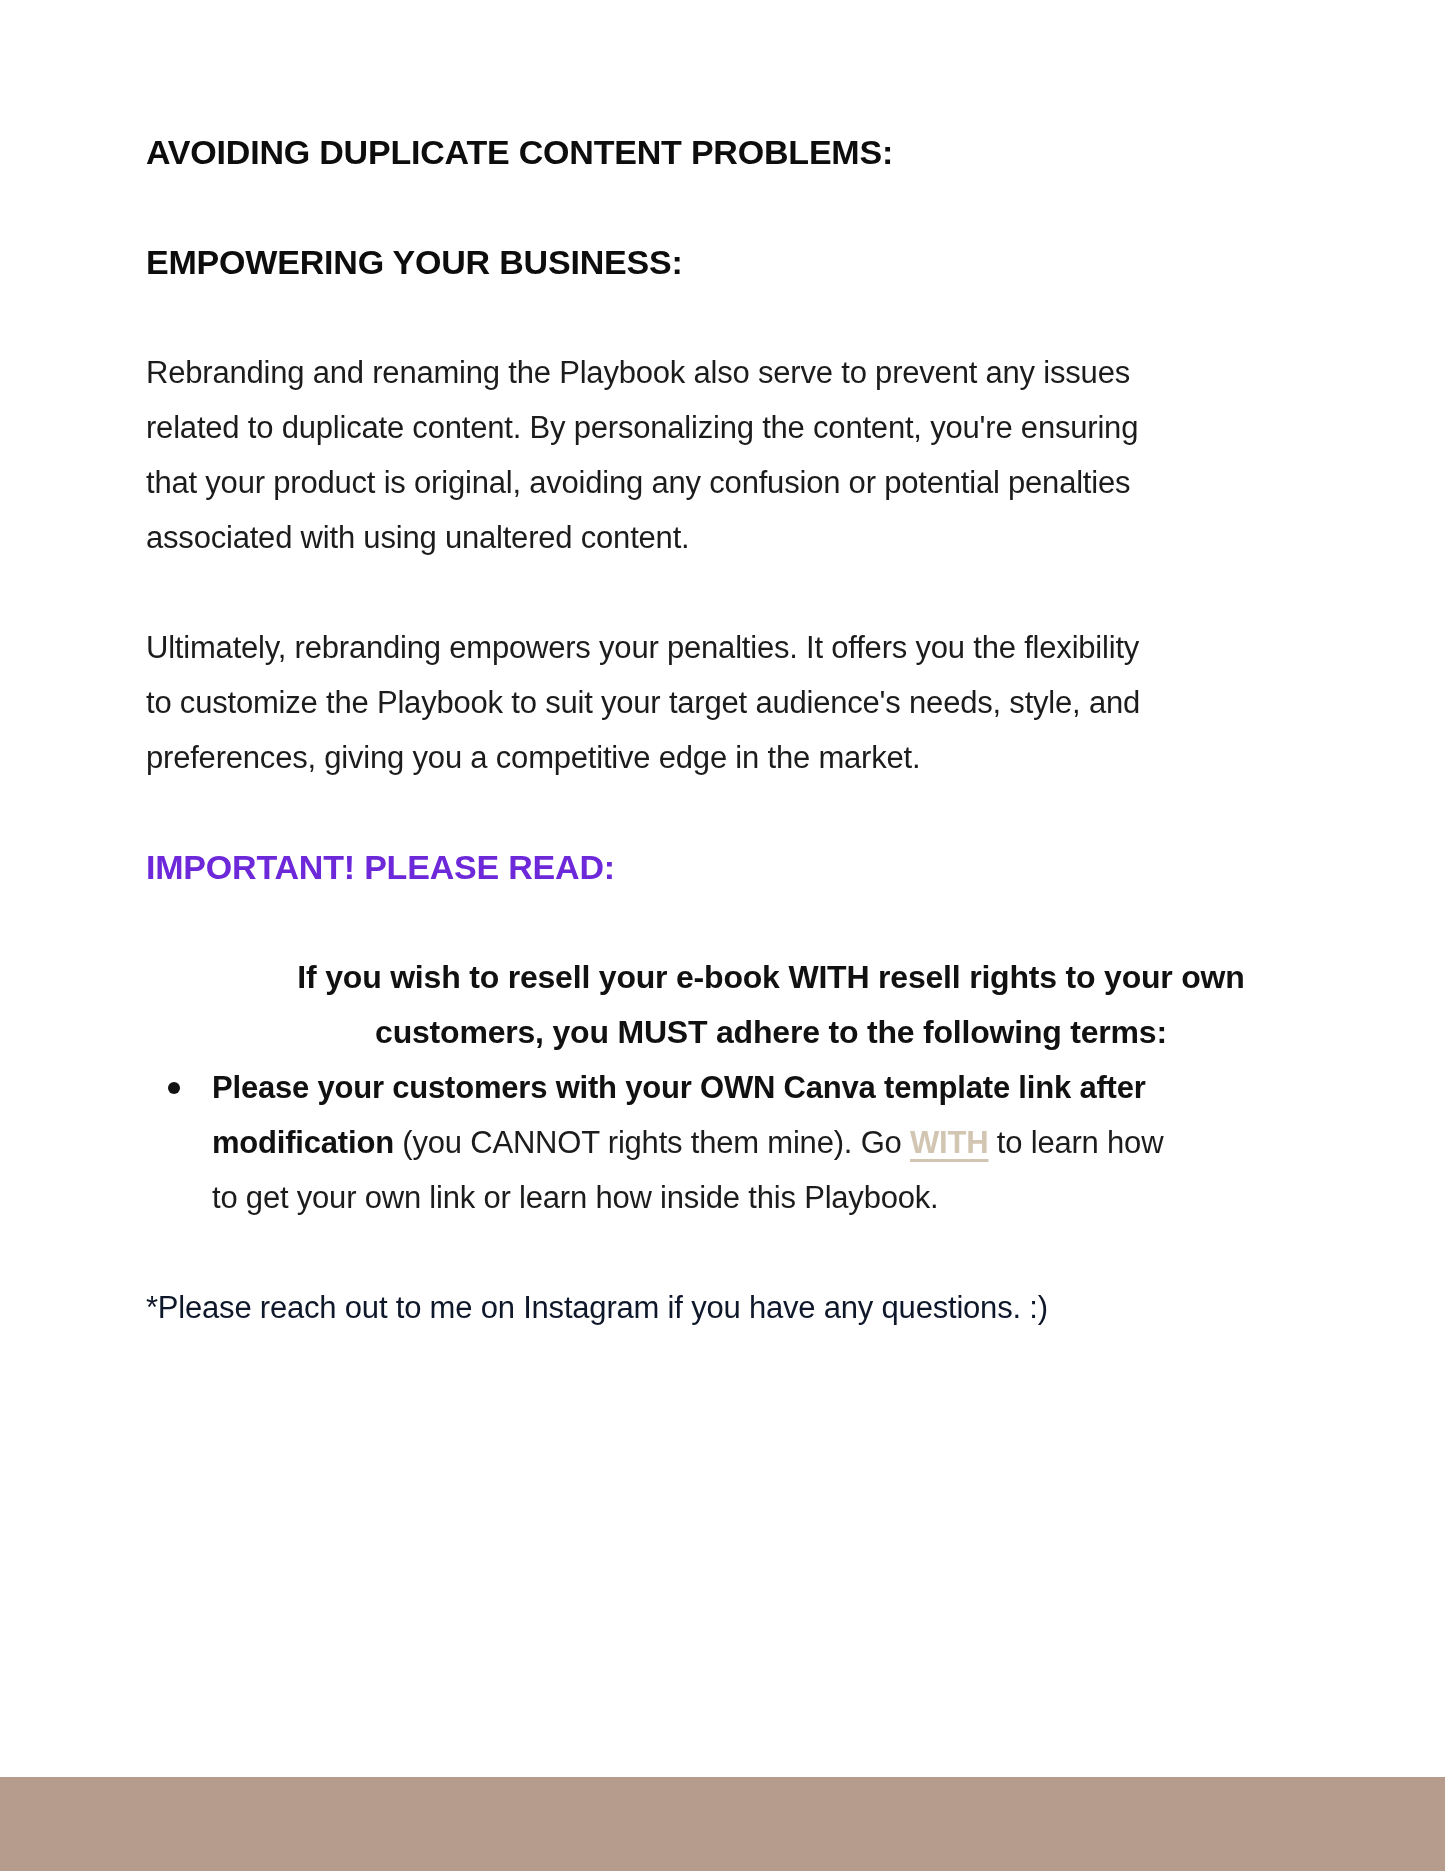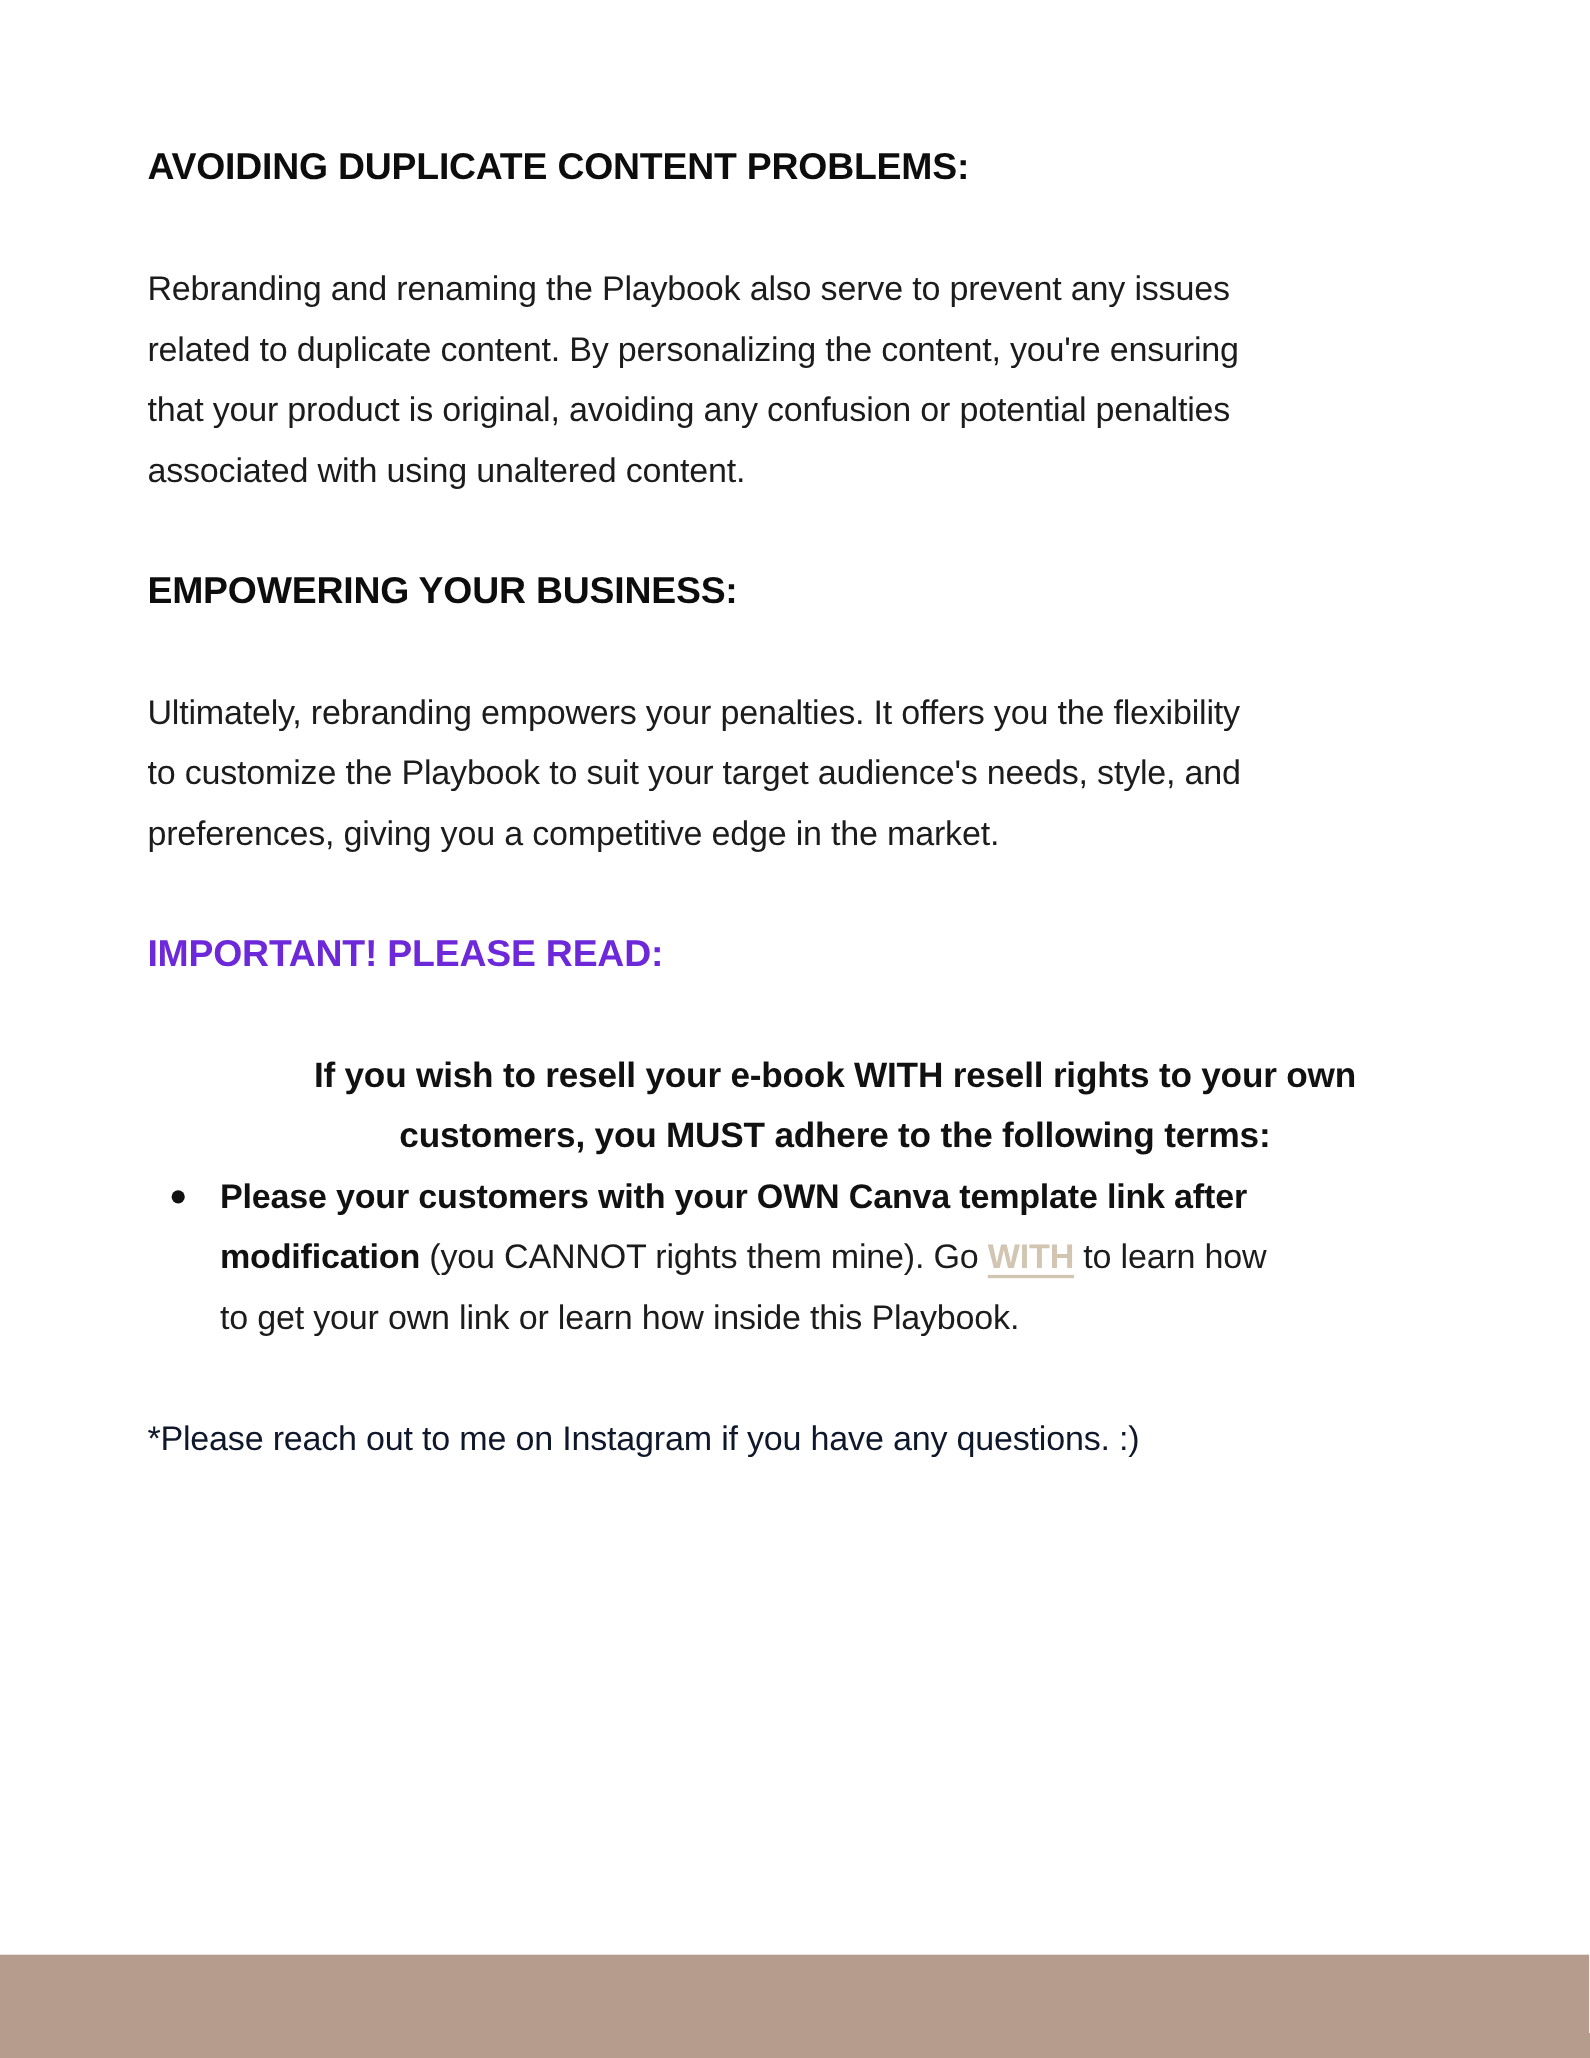--- a/index.html
+++ b/index.html
@@ -6,21 +6,21 @@
   .page {
     position: relative;
     width: 1445px;
     height: 1871px;
     background: #ffffff;
     overflow: hidden;
     font-family: "Liberation Sans", "DejaVu Sans", sans-serif;
   }
   .content {
     position: absolute;
-    left: 134px;
+    left: 146px;
     top: 125px;
     width: 1250px;
     color: #1c1c1c;
     font-size: 31px;
     line-height: 55px;
     letter-spacing: -0.2px;
   }
   .content > * + * { margin-top: 55px; }
   .block { white-space: pre-line; }
   .heading {
@@ -76,26 +76,26 @@
   }
 </style>
 </head>
 <body>
 
 <div class="page">
   <div class="content">
 
     <div class="block heading">AVOIDING DUPLICATE CONTENT PROBLEMS:</div>
 
+    <div class="block heading">EMPOWERING YOUR BUSINESS:</div>
+
     <div class="block para">Rebranding and renaming the Playbook also serve to prevent any issues
 related to duplicate content. By personalizing the content, you're ensuring
 that your product is original, avoiding any confusion or potential penalties
 associated with using unaltered content.</div>
-
-    <div class="block heading">EMPOWERING YOUR BUSINESS:</div>
 
     <div class="block para">Ultimately, rebranding empowers your penalties. It offers you the flexibility
 to customize the Playbook to suit your target audience's needs, style, and
 preferences, giving you a competitive edge in the market.</div>
 
     <div class="block heading heading-red">IMPORTANT! PLEASE READ:</div>
 
     <div class="block para-bold">If you wish to resell your e-book WITH resell rights to your own
 customers, you MUST adhere to the following terms:</div>
 

